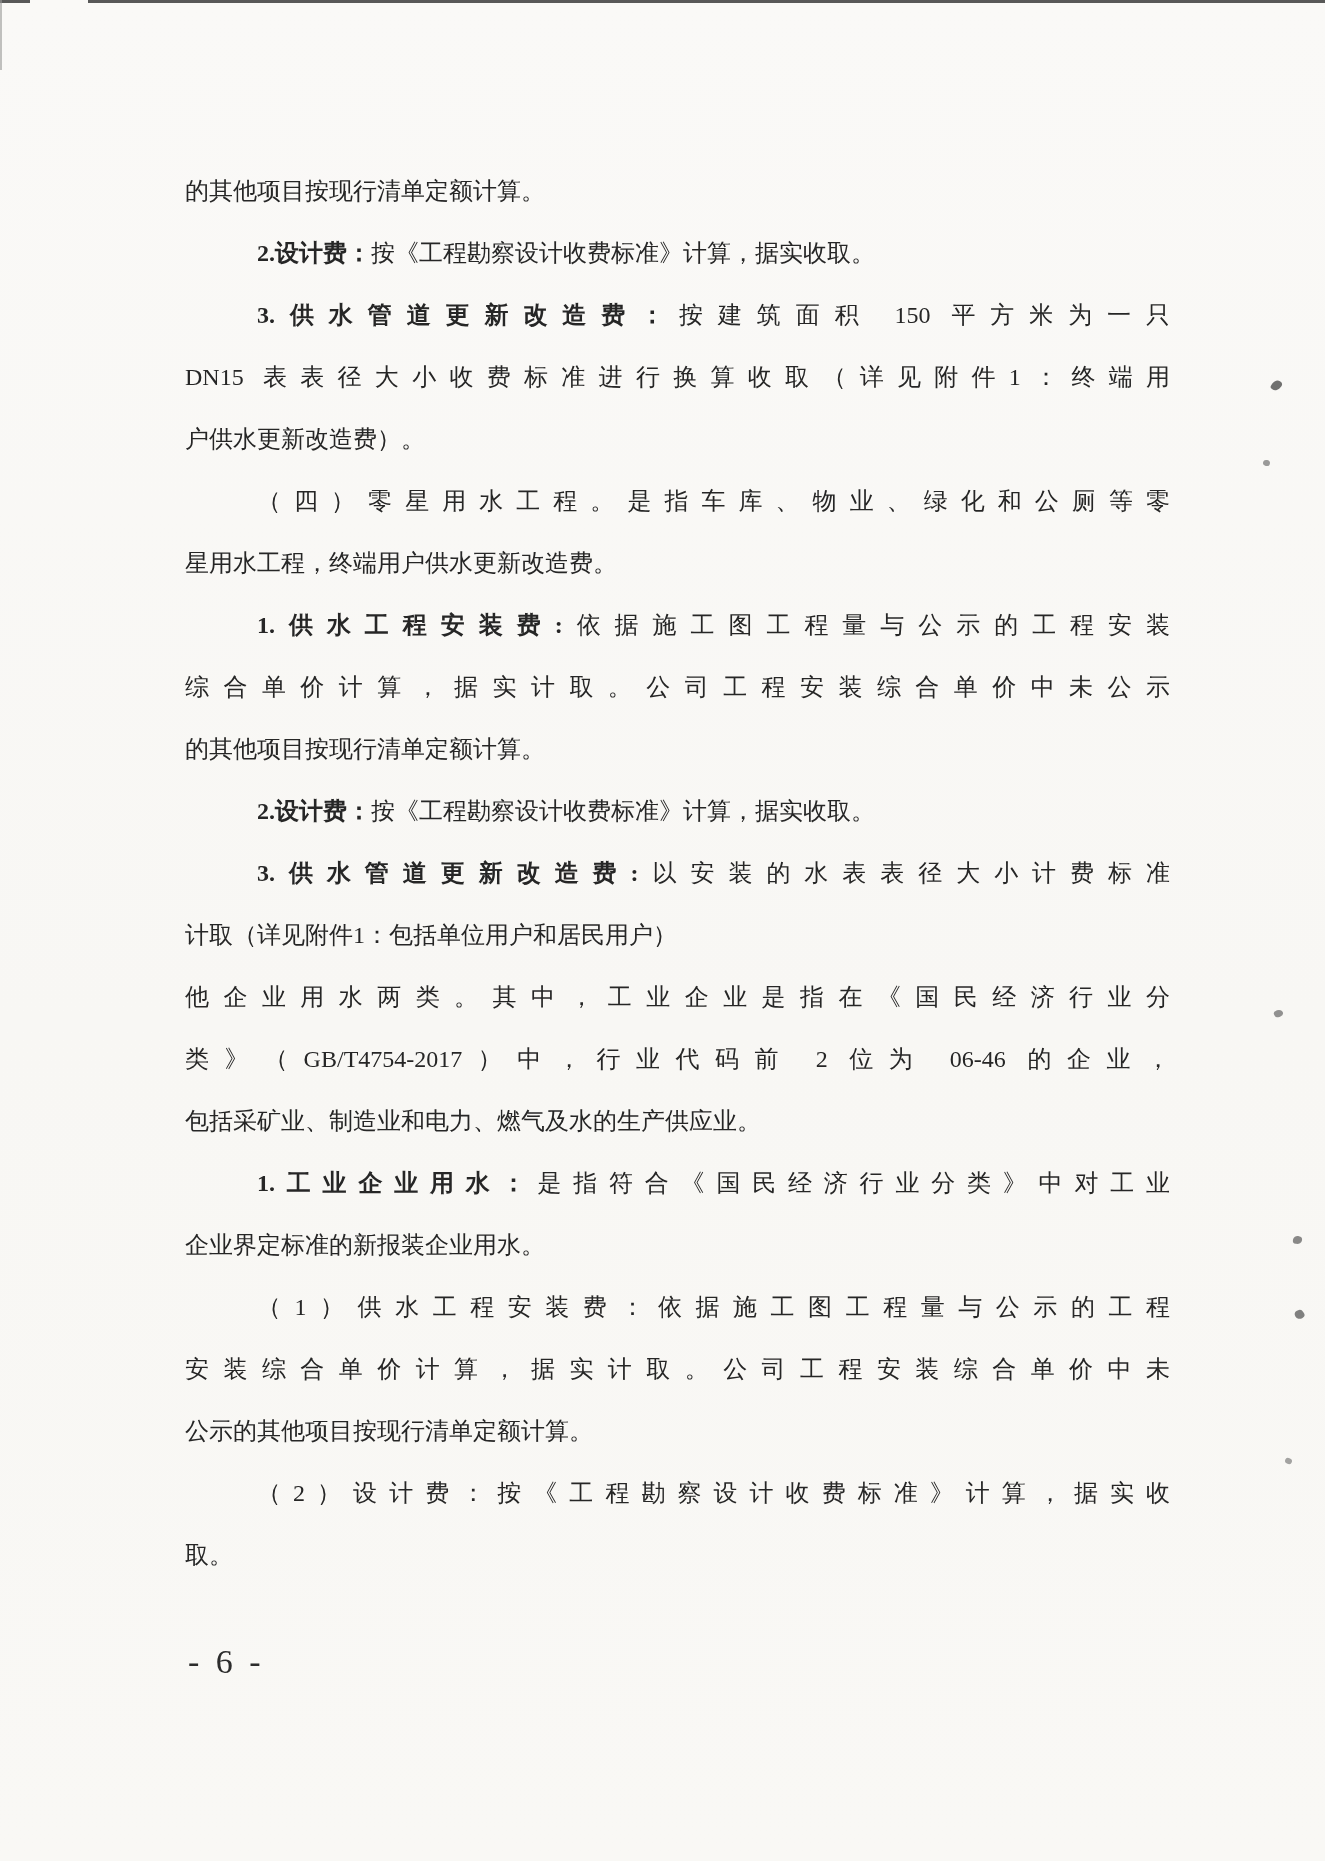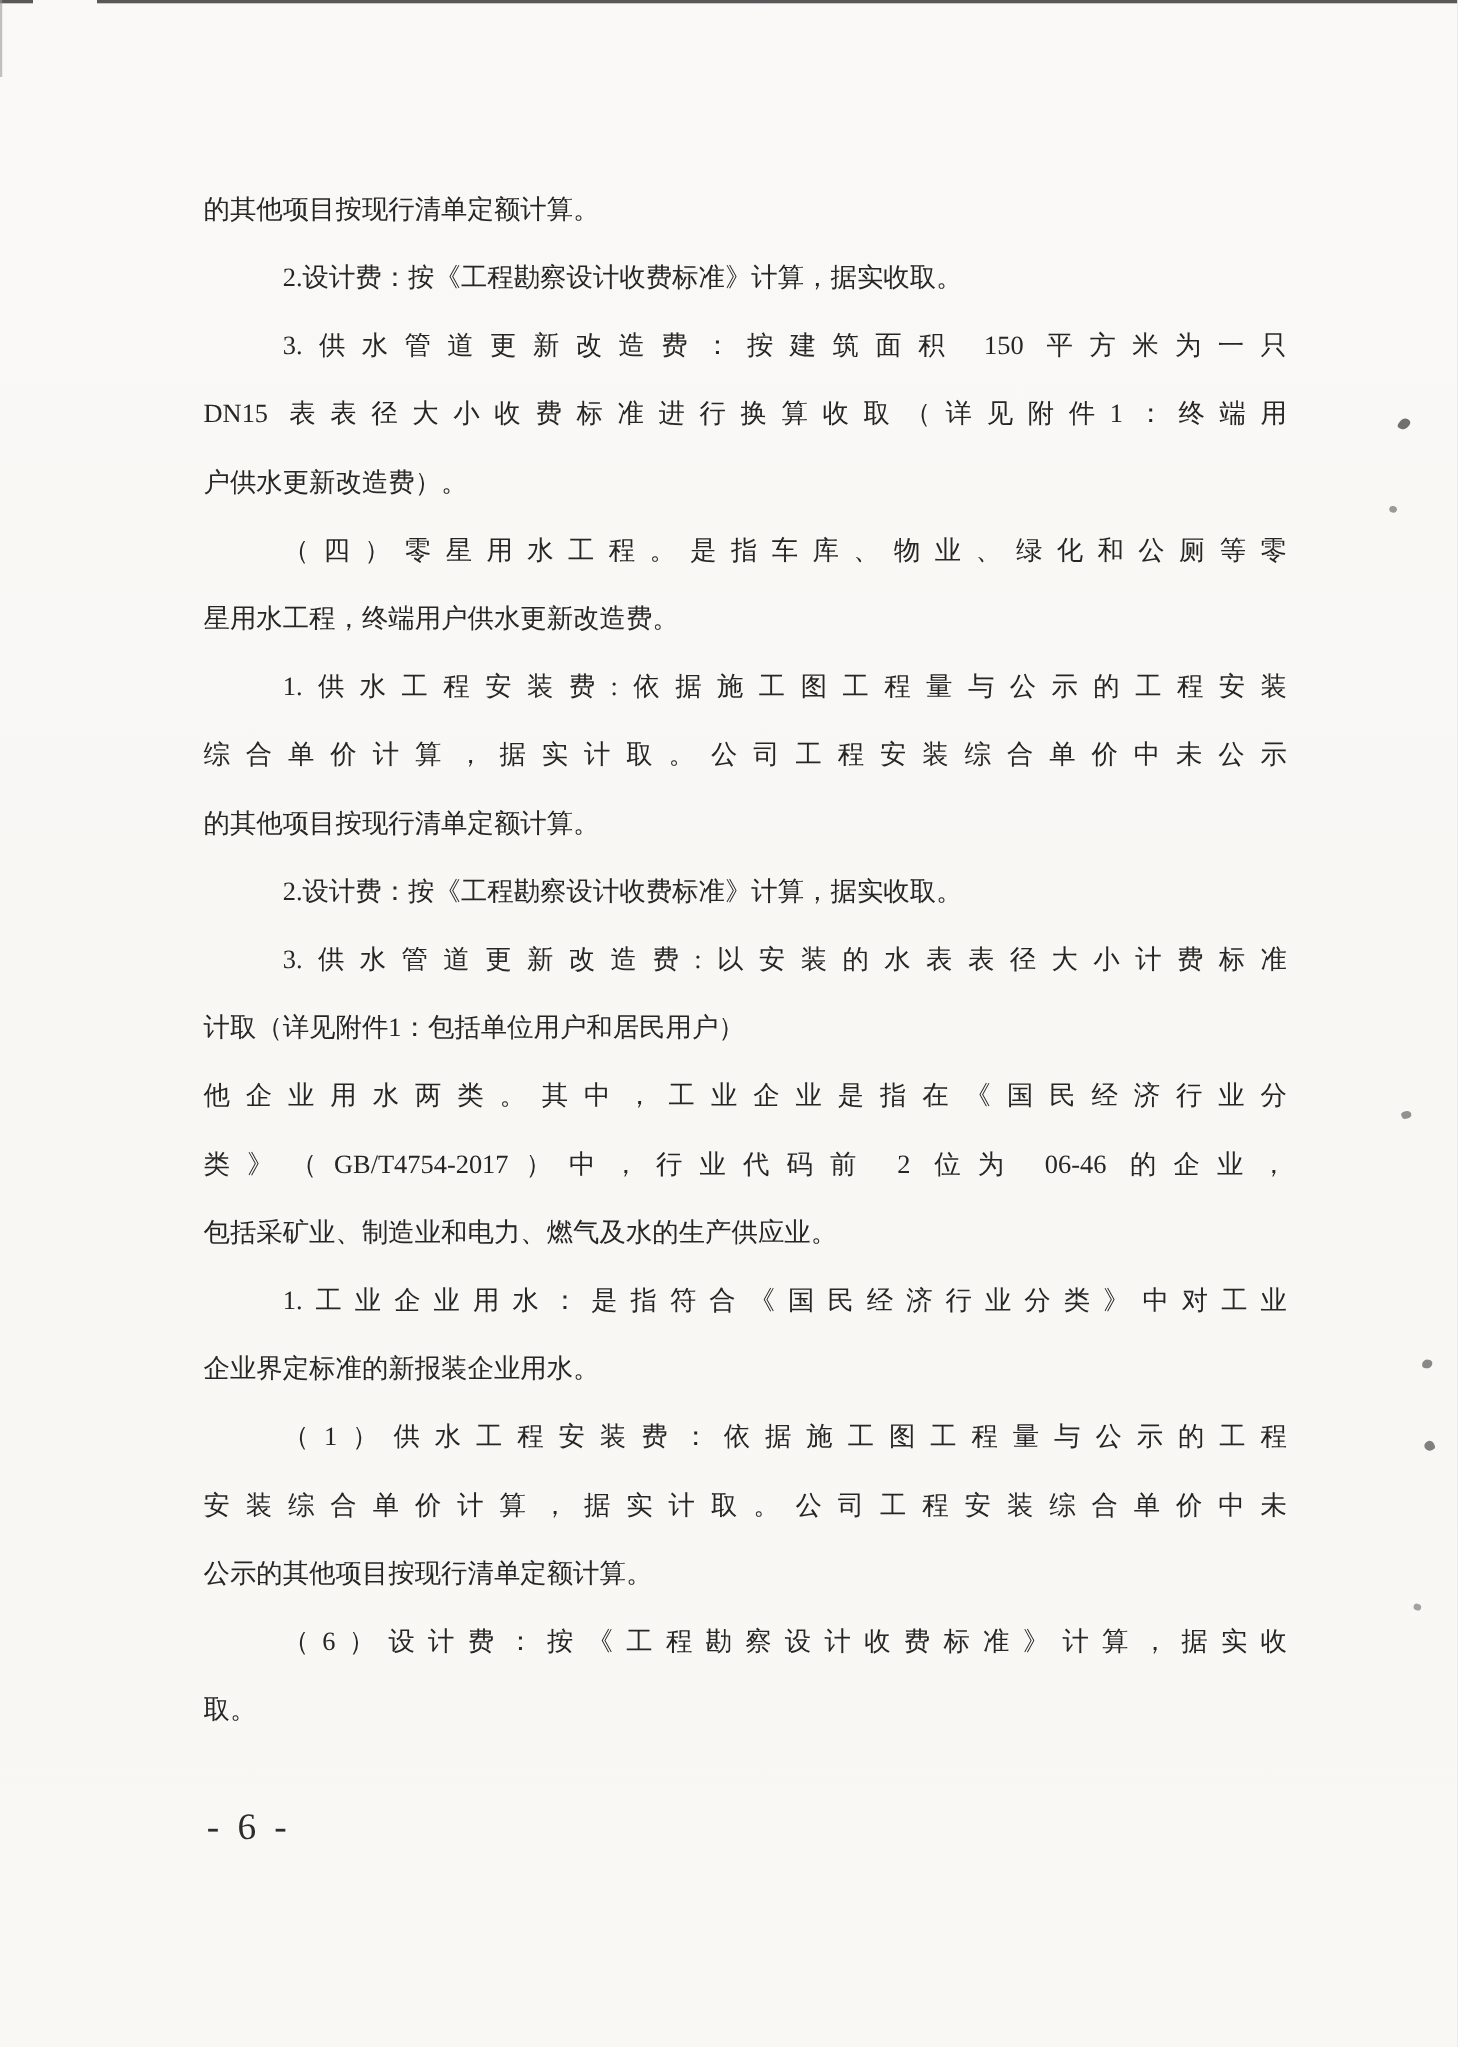--- a/index.html
+++ b/index.html
@@ -23,21 +23,21 @@
   .text-block{
     position:absolute;left:185px;top:160px;width:985px;
   }
   .line{
     height:62px;line-height:62px;
     font-size:24px;
     white-space:normal;
     color:#262626;
     text-align:left;
   }
-  .line .b{font-weight:normal;}
+  .line .b{font-weight:bold;}
   .ind{text-indent:72px;}
   .full{text-align:justify;text-align-last:justify;}
   .page-number{
     position:absolute;left:188px;top:1642px;
     font-size:34px;line-height:40px;letter-spacing:4px;color:#2c2c2c;
   }
   .speck{position:absolute;background:#4d4d4d;opacity:.8;}
   .speck.s1{left:1272px;top:380px;width:9px;height:11px;border-radius:60% 40% 70% 30%;transform:rotate(35deg);}
   .speck.s2{left:1263px;top:460px;width:7px;height:6px;border-radius:50%;transform:rotate(15deg);opacity:.55;}
   .speck.s3{left:1274px;top:1010px;width:9px;height:7px;border-radius:40% 60% 50% 50%;transform:rotate(-20deg);opacity:.6;}
@@ -68,21 +68,21 @@
     <div class="line ind full"><span class="b">3.供水管道更新改造费:</span><span>以安装的水表表径大小计费标准</span></div>
     <div class="line"><span class="b"></span><span>计取（详见附件1：包括单位用户和居民用户）</span></div>
     <div class="line full"><span class="b"></span><span>他企业用水两类。其中，工业企业是指在《国民经济行业分</span></div>
     <div class="line full"><span class="b"></span><span>类》（GB/T4754-2017）中，行业代码前 2 位为 06-46 的企业，</span></div>
     <div class="line"><span class="b"></span><span>包括采矿业、制造业和电力、燃气及水的生产供应业。</span></div>
     <div class="line ind full"><span class="b">1.工业企业用水：</span><span>是指符合《国民经济行业分类》中对工业</span></div>
     <div class="line"><span class="b"></span><span>企业界定标准的新报装企业用水。</span></div>
     <div class="line ind full"><span class="b"></span><span>（1）供水工程安装费：依据施工图工程量与公示的工程</span></div>
     <div class="line full"><span class="b"></span><span>安装综合单价计算，据实计取。公司工程安装综合单价中未</span></div>
     <div class="line"><span class="b"></span><span>公示的其他项目按现行清单定额计算。</span></div>
-    <div class="line ind full"><span class="b"></span><span>（6）设计费：按《工程勘察设计收费标准》计算，据实收</span></div>
+    <div class="line ind full"><span class="b"></span><span>（2）设计费：按《工程勘察设计收费标准》计算，据实收</span></div>
     <div class="line"><span class="b"></span><span>取。</span></div>
   </div>
 
   <div class="page-number">- 6 -</div>
 
   <div class="speck s1"></div>
   <div class="speck s2"></div>
   <div class="speck s3"></div>
   <div class="speck s4"></div>
   <div class="speck s5"></div>

